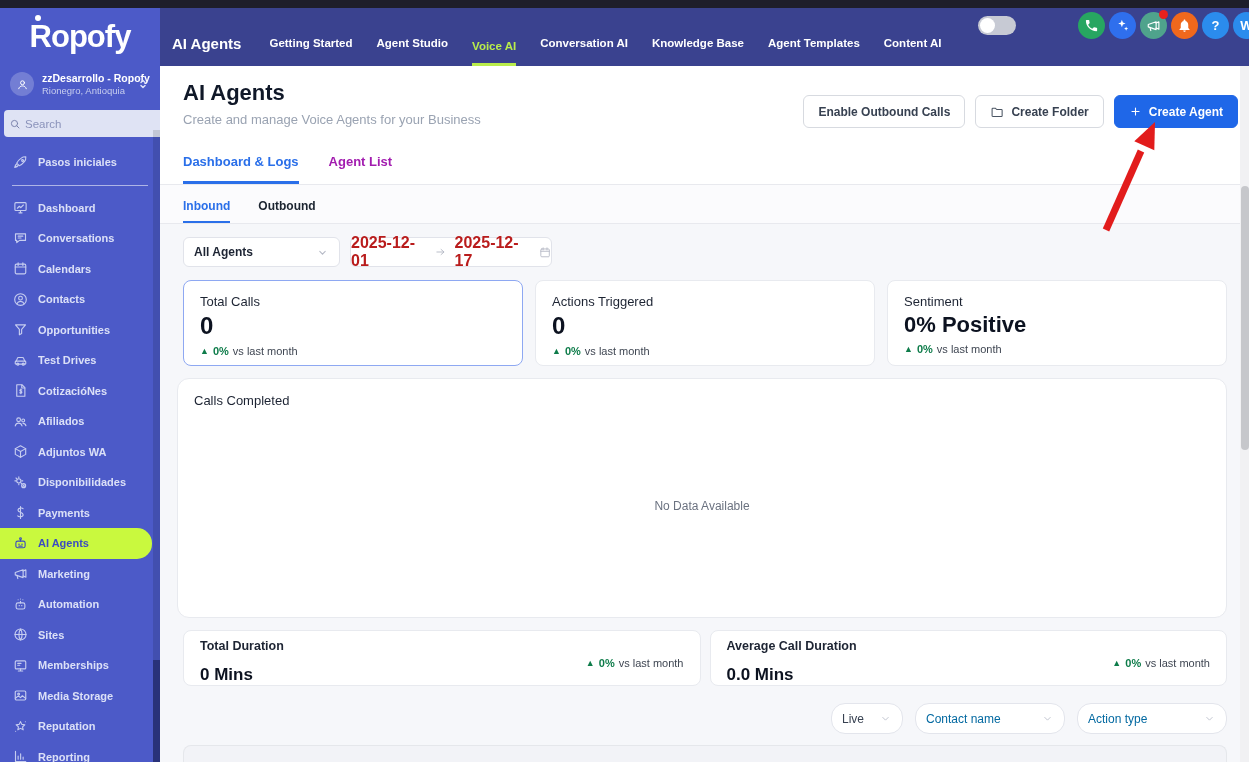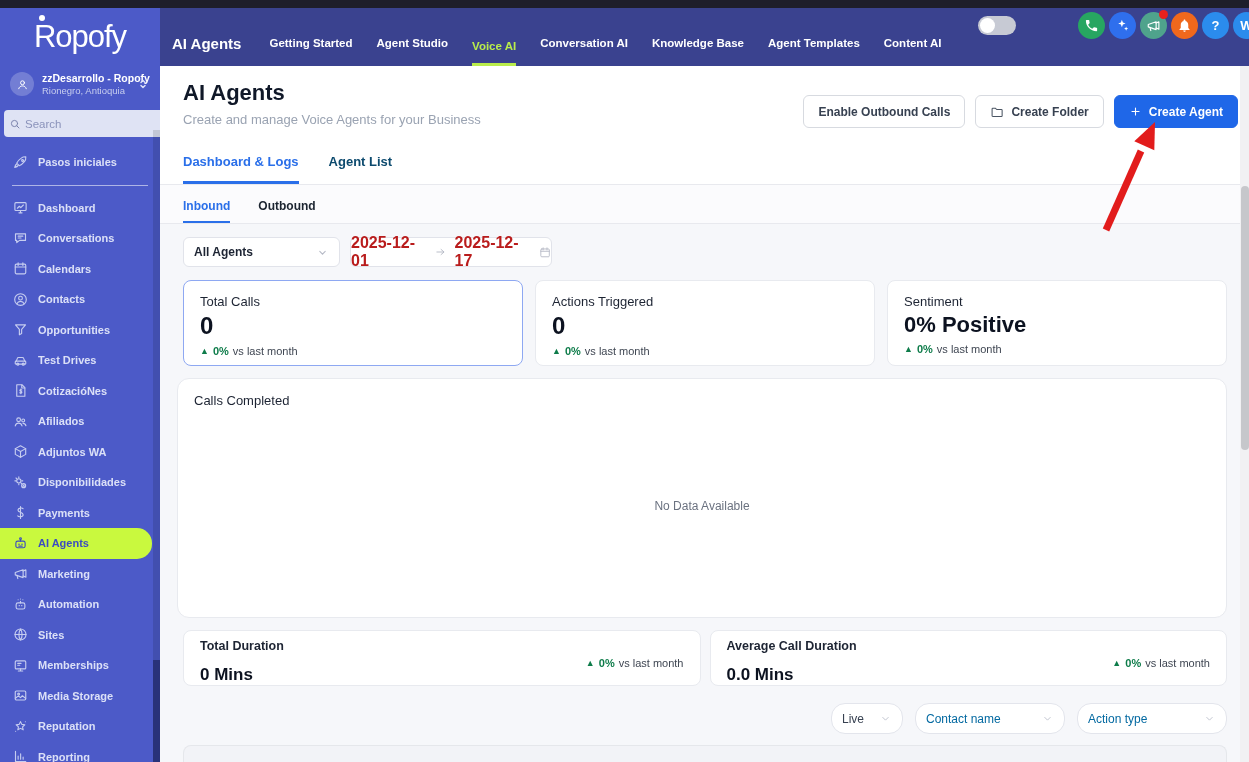--- a/index.html
+++ b/index.html
@@ -5,21 +5,21 @@
   * { box-sizing: border-box; margin: 0; padding: 0; }
   html,body { width:1249px; height:762px; overflow:hidden; }
   body { font-family:"Liberation Sans","DejaVu Sans",sans-serif; position:relative; background:#fff; }
 
   
   .topstrip { position:absolute; left:0; top:0; width:1249px; height:8px; background:#1e1e2b; }
 
   
   .sidebar { position:absolute; left:0; top:8px; width:160px; height:754px; background:#4c5ac8; color:#fff; overflow:hidden; }
   .logo-wrap { height:58px; display:flex; align-items:center; justify-content:center; }
-  .logo { position:relative; font-size:31px; font-weight:normal; letter-spacing:-1px; color:#fff; }
+  .logo { position:relative; font-size:31px; font-weight:bold; letter-spacing:-1px; color:#fff; }
   .logo-dot { position:absolute; left:5px; top:-4px; width:6px; height:6px; border-radius:50%; background:#fff; }
   .account { display:flex; align-items:center; gap:8px; height:36px; padding:0 10px; }
   .avatar { flex:0 0 24px; width:24px; height:24px; border-radius:50%; background:rgba(255,255,255,.22); display:flex; align-items:center; justify-content:center; }
   .avatar svg { width:13px; height:13px; color:#fff; }
   .acc-text { flex:1; min-width:0; line-height:1.25; }
   .acc-name { font-size:10.5px; font-weight:bold; color:#fff; white-space:nowrap; }
   .acc-loc { font-size:9.5px; color:#c7cdee; white-space:nowrap; }
   .acc-chevrons { width:14px; height:16px; color:#dfe3fa; }
   .search-row { display:flex; gap:5px; padding:8px 6px 8px 4px; }
   .search-box { flex:1; height:27px; background:#dfe3f4; border-radius:4px; display:flex; align-items:center; gap:4px; padding:0 5px; }
@@ -56,21 +56,21 @@
   .white-head { height:119px; background:#fff; border-bottom:1px solid #e8e9ee; position:relative; padding-left:23px; }
   .page-title { font-size:22px; font-weight:bold; color:#101828; padding-top:14px; }
   .page-subtitle { font-size:13px; color:#9aa3b2; margin-top:6px; }
   .head-buttons { position:absolute; right:11px; top:29px; display:flex; gap:10px; }
   .btn { height:33px; border-radius:6px; font-size:12px; font-weight:bold; display:flex; align-items:center; gap:7px; padding:0 14px; cursor:pointer; font-family:inherit; }
   .btn.ghost { background:#fff; border:1px solid #d7dae0; color:#374151; }
   .btn.ghost svg { width:14px; height:14px; color:#4b5563; }
   .btn.primary { background:#1f67e8; border:1px solid #1f67e8; color:#fff; }
   .btn.primary svg { width:13px; height:13px; color:#fff; }
   .tabs-row { position:absolute; left:23px; bottom:0; display:flex; gap:30px; }
-  .p-tab { font-size:13px; font-weight:bold; color:#0c4a6e; padding-bottom:12px; border-bottom:3px solid transparent; cursor:pointer; }
+  .p-tab { font-size:13px; font-weight:bold; color:#a21caf; padding-bottom:12px; border-bottom:3px solid transparent; cursor:pointer; }
   .p-tab.active { color:#2a6fe9; border-bottom-color:#2a6fe9; }
   .subtabs-row { height:39px; background:#fbfbfd; border-bottom:1px solid #e8e9ee; display:flex; align-items:flex-end; gap:28px; padding-left:23px; }
   .s-tab { font-size:12px; font-weight:bold; color:#1b2430; padding-bottom:8px; border-bottom:2.5px solid transparent; cursor:pointer; }
   .s-tab.active { color:#2a6fe9; border-bottom-color:#2a6fe9; }
   .filter-row { margin:13px 0 0 23px; display:flex; gap:10px; }
   .select-box { width:157px; height:30px; background:#fff; border:1px solid #e1e3ea; border-radius:6px; display:flex; align-items:center; padding:0 10px; cursor:pointer; }
   .select-box .sel-label { font-size:12px; font-weight:bold; color:#1d2433; }
   .select-box svg, .date-box svg { width:13px; height:13px; color:#b6bac6; }
   .select-box svg { margin-left:auto; }
   .date-box { width:202px; height:30px; background:#fff; border:1px solid #e1e3ea; border-radius:6px; display:flex; align-items:center; justify-content:center; gap:8px; cursor:pointer; }

